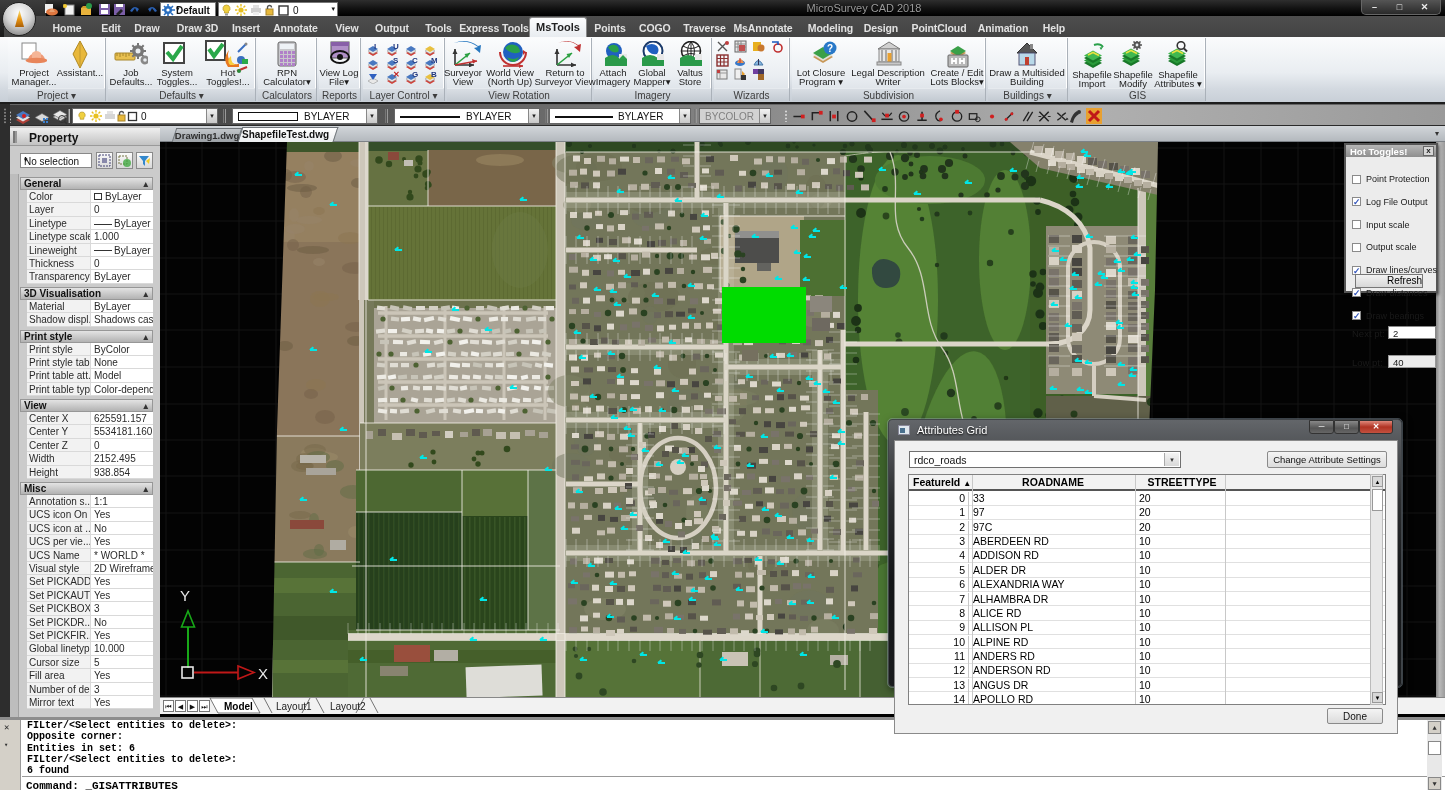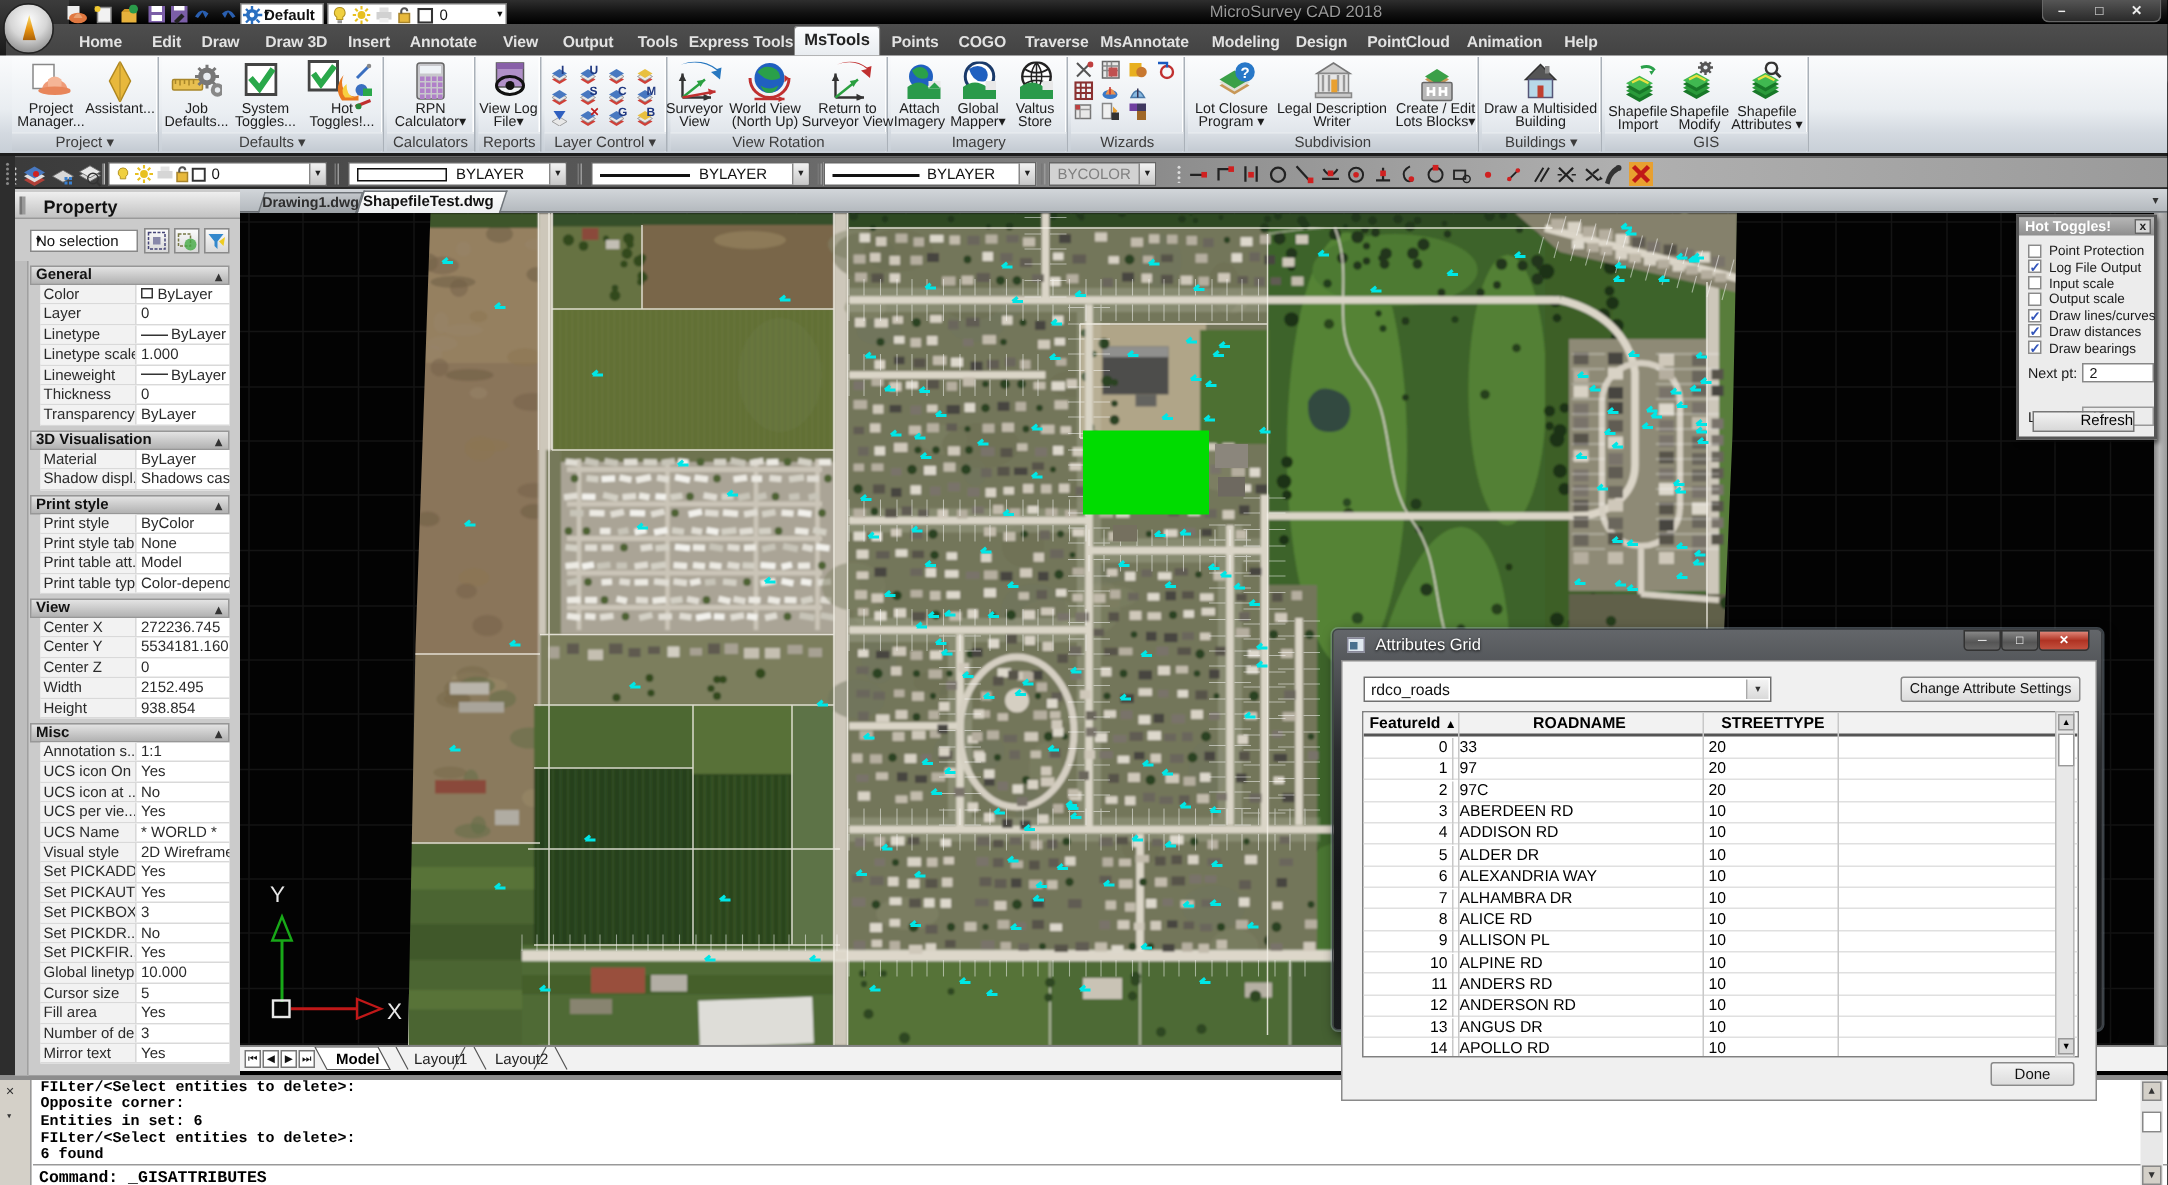--- a/index.html
+++ b/index.html
@@ -99,21 +99,21 @@
   white-space:nowrap; }
 .prow .pv { position:absolute; left:65px; right:0; top:0; bottom:0; padding:1px 0 0 2px;
   color:#2a2a2a; white-space:nowrap; overflow:hidden; }
 
 #hott { position:absolute; left:1344px; top:143px; width:94px; height:150px;
   background:#ececec; border:2px solid #555; box-shadow:1px 2px 3px rgba(0,0,0,.5); }
 #hotthead { height:12px; background:linear-gradient(#b6b6b6,#8e8e8e); position:relative; }
 #hotthead span { position:absolute; left:4px; top:1px; font-size:9.5px; font-weight:700; color:#fff; }
 #hottx { position:absolute; right:2px; top:1px; width:11px; height:10px; background:#d6d6d6;
   border:1px solid #666; font-size:8px; line-height:8px; text-align:center; color:#222; font-weight:700;}
-.hrow { position:relative; height:10.8px; margin:0 0 0 6px; font-size:9.5px; color:#1a1a1a;text-decoration:underline; }
+.hrow { position:relative; height:10.8px; margin:12px 0 0 6px; font-size:9.5px; color:#1a1a1a;text-decoration:underline; }
 .hrow .cb { position:absolute; left:0; top:0.5px; width:9px; height:9px; background:#fff;
   border:1px solid #8a8a8a; font-size:9px; line-height:8px; color:#3355bb; font-weight:700;
   text-align:center;}
 .hrow .lb { position:absolute; left:14px; top:0; white-space:nowrap; font-size:9px; }
 .hfield { position:relative; height:15px; margin-left:6px; font-size:9.5px; color:#1a1a1a; }
 
 #adlg { position:absolute; left:888px; top:419px; width:514px; height:268px;
   background:linear-gradient(#63666a,#2c2e30 30%,#141618 60%,#1a1c1e); border:1px solid #404448; border-radius:4px;
   outline:1px solid rgba(170,190,205,0.35);
   box-shadow:2px 3px 8px rgba(0,0,0,.65); }
@@ -2244,21 +2244,21 @@
         <div class="pl">Print table att...</div>
         <div class="pv">Model</div>
       </div>
       <div class="prow">
         <div class="pl">Print table type</div>
         <div class="pv">Color-depend...</div>
       </div>
       <div class="psec">View</div>
       <div class="prow">
         <div class="pl">Center X</div>
-        <div class="pv">272236.745</div>
+        <div class="pv">625591.157</div>
       </div>
       <div class="prow">
         <div class="pl">Center Y</div>
         <div class="pv">5534181.160</div>
       </div>
       <div class="prow">
         <div class="pl">Center Z</div>
         <div class="pv">0</div>
       </div>
       <div class="prow">

